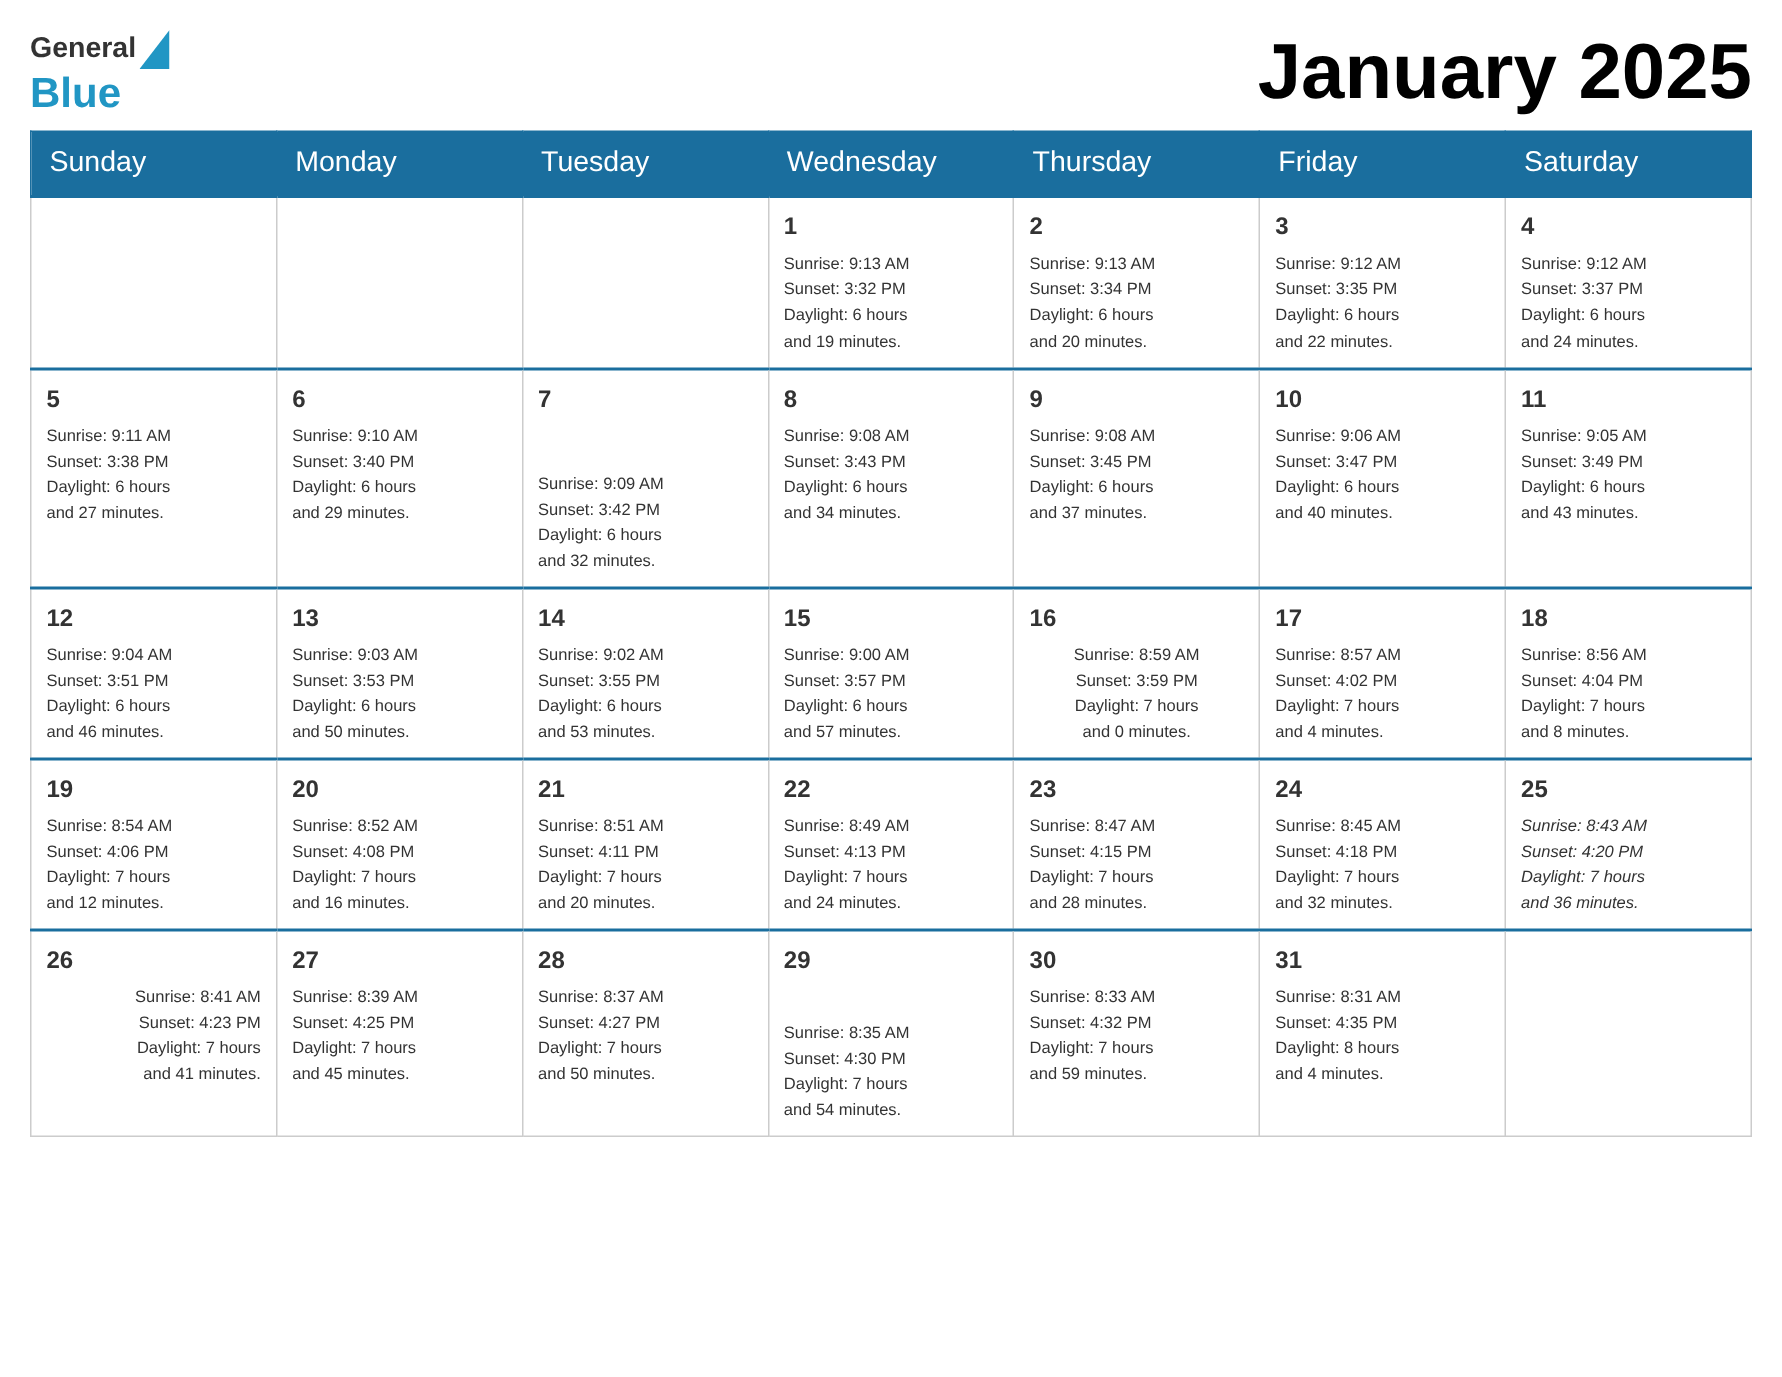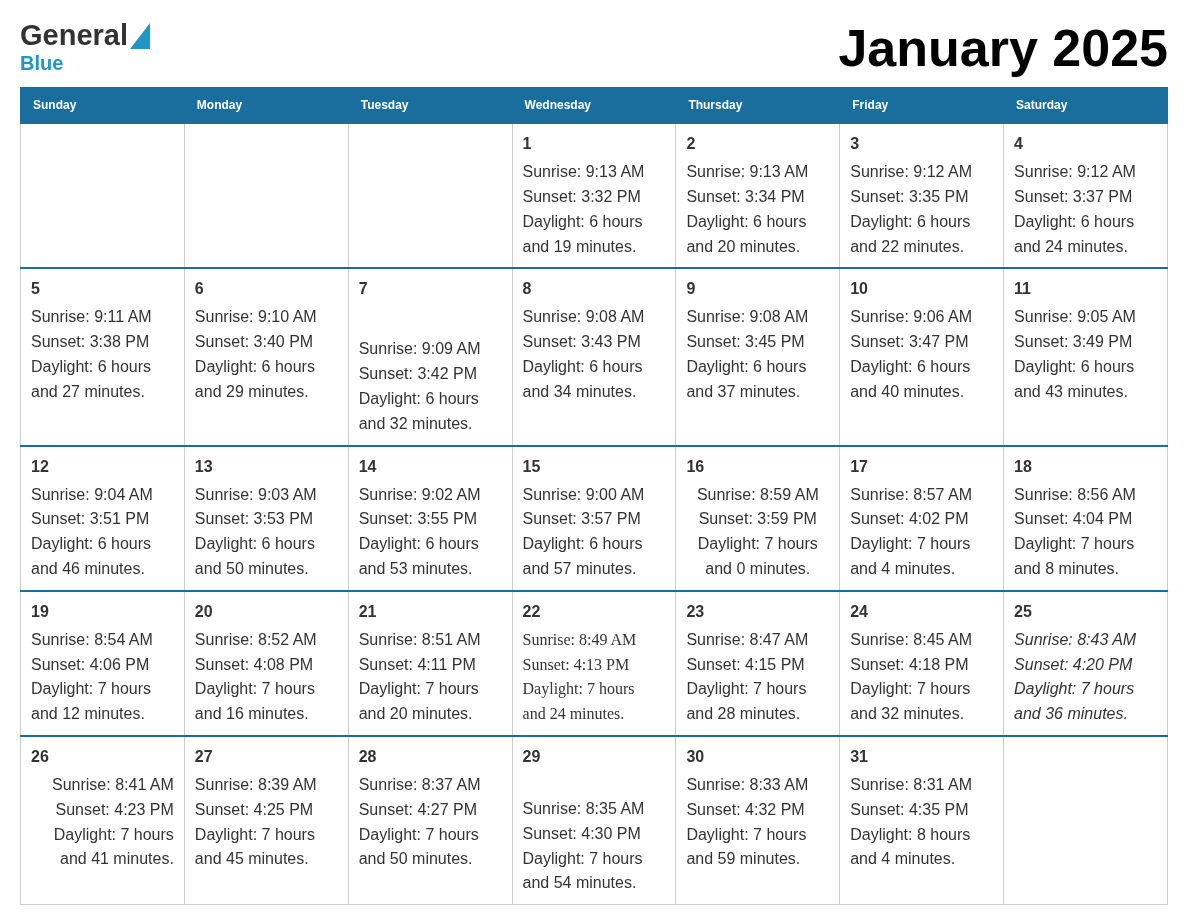--- a/index.html
+++ b/index.html
@@ -14,26 +14,26 @@
       display: flex;
       justify-content: space-between;
       align-items: flex-start;
       margin-bottom: 10px;
     }
     .logo {
       display: flex;
       align-items: center;
     }
     .logo-text-general {
-      font-size: 29px;
+      font-size: 19px;
       font-weight: bold;
       color: #333;
     }
     .logo-text-blue {
-      font-size: 20px;
+      font-size: 28px;
       font-weight: bold;
       color: #2196c4;
     }
     .title-area {
       text-align: right;
     }
     .month-title {
       font-size: 52px;
       font-weight: bold;
       color: #000000;
@@ -46,22 +46,22 @@
     }
     .calendar {
       width: 100%;
       border-collapse: collapse;
       margin-top: 10px;
     }
     .calendar th {
       background: #1a6e9e;
       color: #fff;
       padding: 10px 12px;
-      font-size: 12px;
-      font-weight: bold;
+      font-size: 19px;
+      font-weight: normal;
       text-align: left;
       border: 1px solid #1a6e9e;
     }
     .calendar td {
       vertical-align: top;
       padding: 8px 10px;
       border: 1px solid #ccc;
       width: calc(100% / 7);
       min-height: 100px;
       font-size: 13px;
@@ -74,21 +74,21 @@
     .calendar tbody tr:first-child td {
       border-top: 2px solid #1a6e9e;
     }
     .day-number {
       font-size: 16px;
       font-weight: bold;
       display: block;
       margin-bottom: 4px;
     }
     .day-info {
-      font-size: 16px;
+      font-size: 11px;
       color: #333;
       line-height: 1.55;
     }
     .empty-cell {
       background: #fff;
     }
   </style>
 </head>
 <body>
 
@@ -278,21 +278,21 @@
         </td>
         <td>
           <span class="day-number">21</span>
           <div class="day-info" style="white-space: pre-line;">Sunrise: 8:51 AM
 Sunset: 4:11 PM
 Daylight: 7 hours
 and 20 minutes.</div>
         </td>
         <td>
           <span class="day-number">22</span>
-          <div class="day-info" style="white-space: pre-line; font-family: Liberation Serif, serif;">Sunrise: 8:49 AM
+          <div class="day-info" style="white-space: pre-line;">Sunrise: 8:49 AM
 Sunset: 4:13 PM
 Daylight: 7 hours
 and 24 minutes.</div>
         </td>
         <td>
           <span class="day-number">23</span>
           <div class="day-info" style="white-space: pre-line;">Sunrise: 8:47 AM
 Sunset: 4:15 PM
 Daylight: 7 hours
 and 28 minutes.</div>

